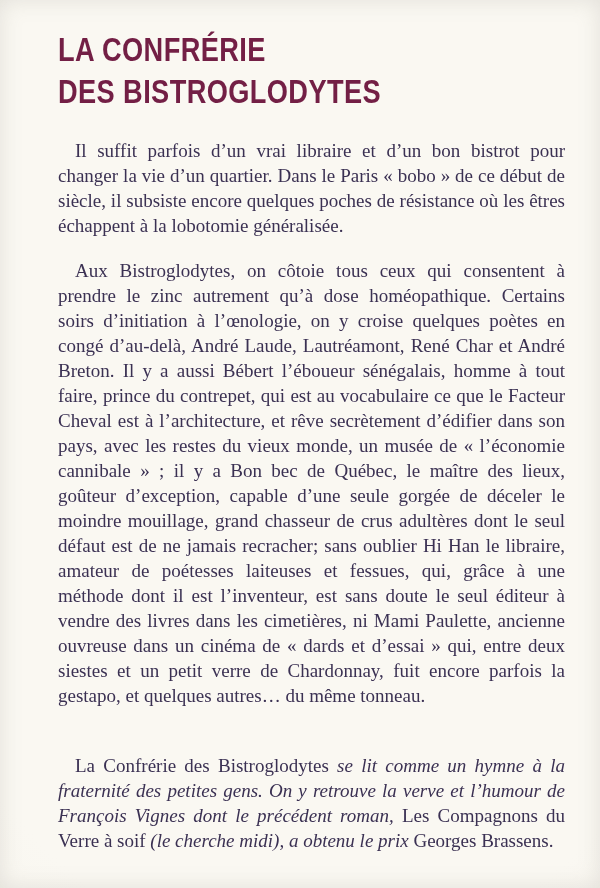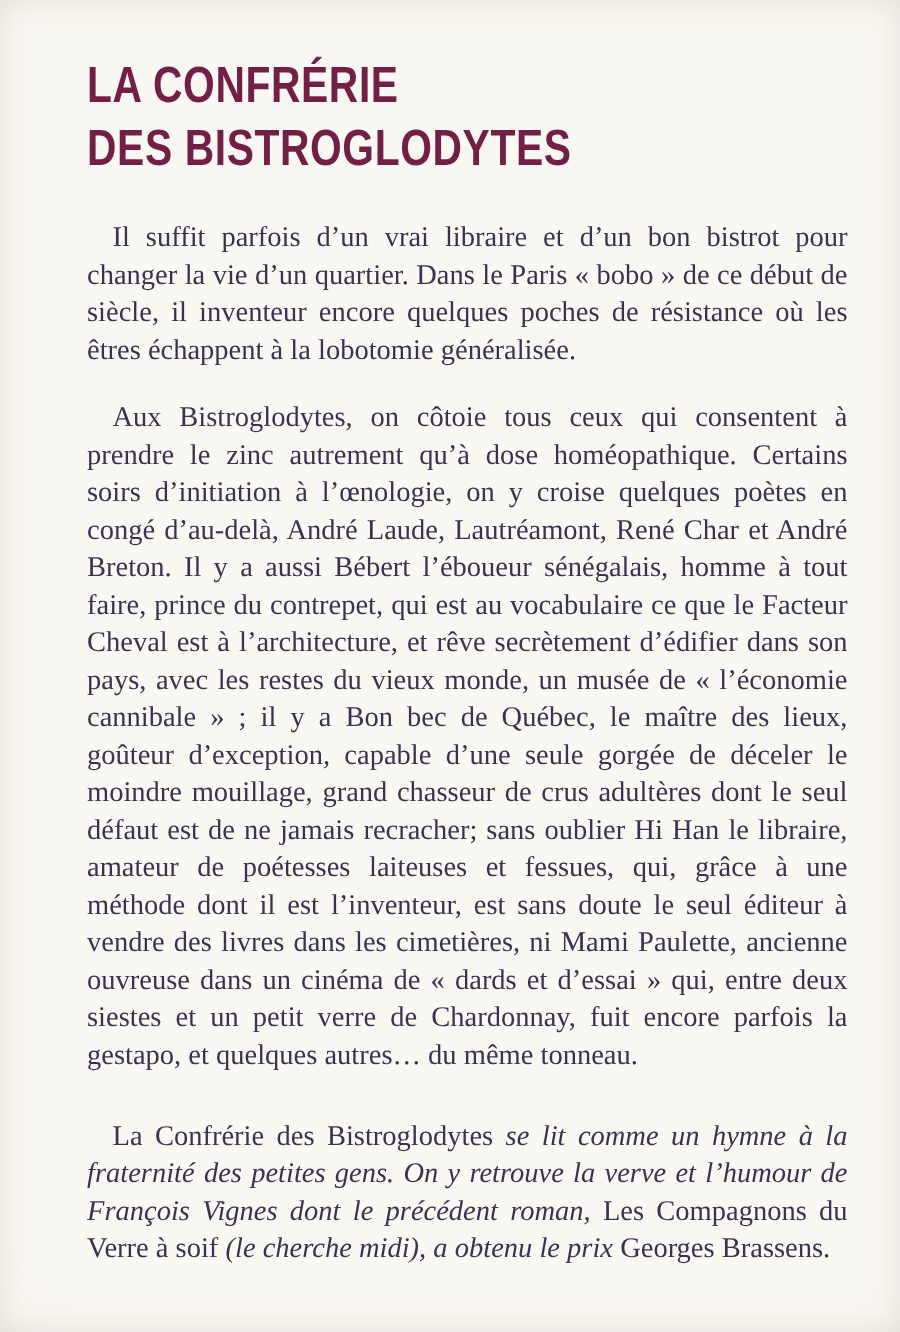--- a/index.html
+++ b/index.html
@@ -11,21 +11,21 @@
     width: 600px;
     height: 888px;
     overflow: hidden;
     background: #e8e6e0;
   }
   .page {
     position: relative;
     width: 600px;
     height: 888px;
     box-sizing: border-box;
-    padding: 36px 35px 0 58px;
+    padding: 28px 35px 0 58px;
     background:
       radial-gradient(145% 125% at 52% 46%, #faf8f2 50%, #f3f0e9 88%, #eceae2 100%);
   }
   
   .page::after {
     content: "";
     position: absolute;
     inset: 0;
     pointer-events: none;
     box-shadow: inset 0 0 22px rgba(120,115,105,0.18);
@@ -52,34 +52,34 @@
     font-family: "Liberation Serif", serif;
     font-size: 19px;
     line-height: 25px;
     color: #3b3153;
     text-align: justify;
     text-indent: 17px;
     hyphens: none;
   }
   .par-intro  { margin-top: 26px; }
   .par-main   { margin-top: 20px; }
-  .par-review { margin-top: 29px; }
+  .par-review { margin-top: 45px; }
 
   .par-review .it { font-style: italic; }
   .par-review .rm { font-style: normal; }
 </style>
 </head>
 <body>
 
 <div class="page">
 
   <h1 class="title">
     <span class="title-line">LA CONFRÉRIE</span>
     <span class="title-line">DES BISTROGLODYTES</span>
   </h1>
 
-  <p class="body-par par-intro">Il suffit parfois d’un vrai libraire et d’un bon bistrot pour changer la vie d’un quartier. Dans le Paris « bobo » de ce début de siècle, il inventeur encore quelques poches de résistance où les êtres échappent à la lobotomie généralisée.</p>
+  <p class="body-par par-intro">Il suffit parfois d’un vrai libraire et d’un bon bistrot pour changer la vie d’un quartier. Dans le Paris « bobo » de ce début de siècle, il subsiste encore quelques poches de résistance où les êtres échappent à la lobotomie généralisée.</p>
 
   <p class="body-par par-main">Aux Bistroglodytes, on côtoie tous ceux qui consentent à prendre le zinc autrement qu’à dose homéopathique. Certains soirs d’initiation à l’œnologie, on y croise quelques poètes en congé d’au-delà, André Laude, Lautréamont, René Char et André Breton. Il y a aussi Bébert l’éboueur sénégalais, homme à tout faire, prince du contrepet, qui est au vocabulaire ce que le Facteur Cheval est à l’architecture, et rêve secrètement d’édifier dans son pays, avec les restes du vieux monde, un musée de « l’économie cannibale » ; il y a Bon bec de Québec, le maître des lieux, goûteur d’exception, capable d’une seule gorgée de déceler le moindre mouillage, grand chasseur de crus adultères dont le seul défaut est de ne jamais recracher; sans oublier Hi Han le libraire, amateur de poétesses laiteuses et fessues, qui, grâce à une méthode dont il est l’inventeur, est sans doute le seul éditeur à vendre des livres dans les cimetières, ni Mami Paulette, ancienne ouvreuse dans un cinéma de « dards et d’essai » qui, entre deux siestes et un petit verre de Chardonnay, fuit encore parfois la gestapo, et quelques autres… du même tonneau.</p>
 
   <p class="body-par par-review"><span class="rm">La Confrérie des Bistroglodytes </span><span class="it">se lit comme un hymne à la fraternité des petites gens. On y retrouve la verve et l’humour de François Vignes dont le précédent roman, </span><span class="rm">Les Compagnons du Verre à soif </span><span class="it">(le cherche midi), a obtenu le prix </span><span class="rm">Georges Brassens.</span></p>
 
 </div>
 
 </body></html>

